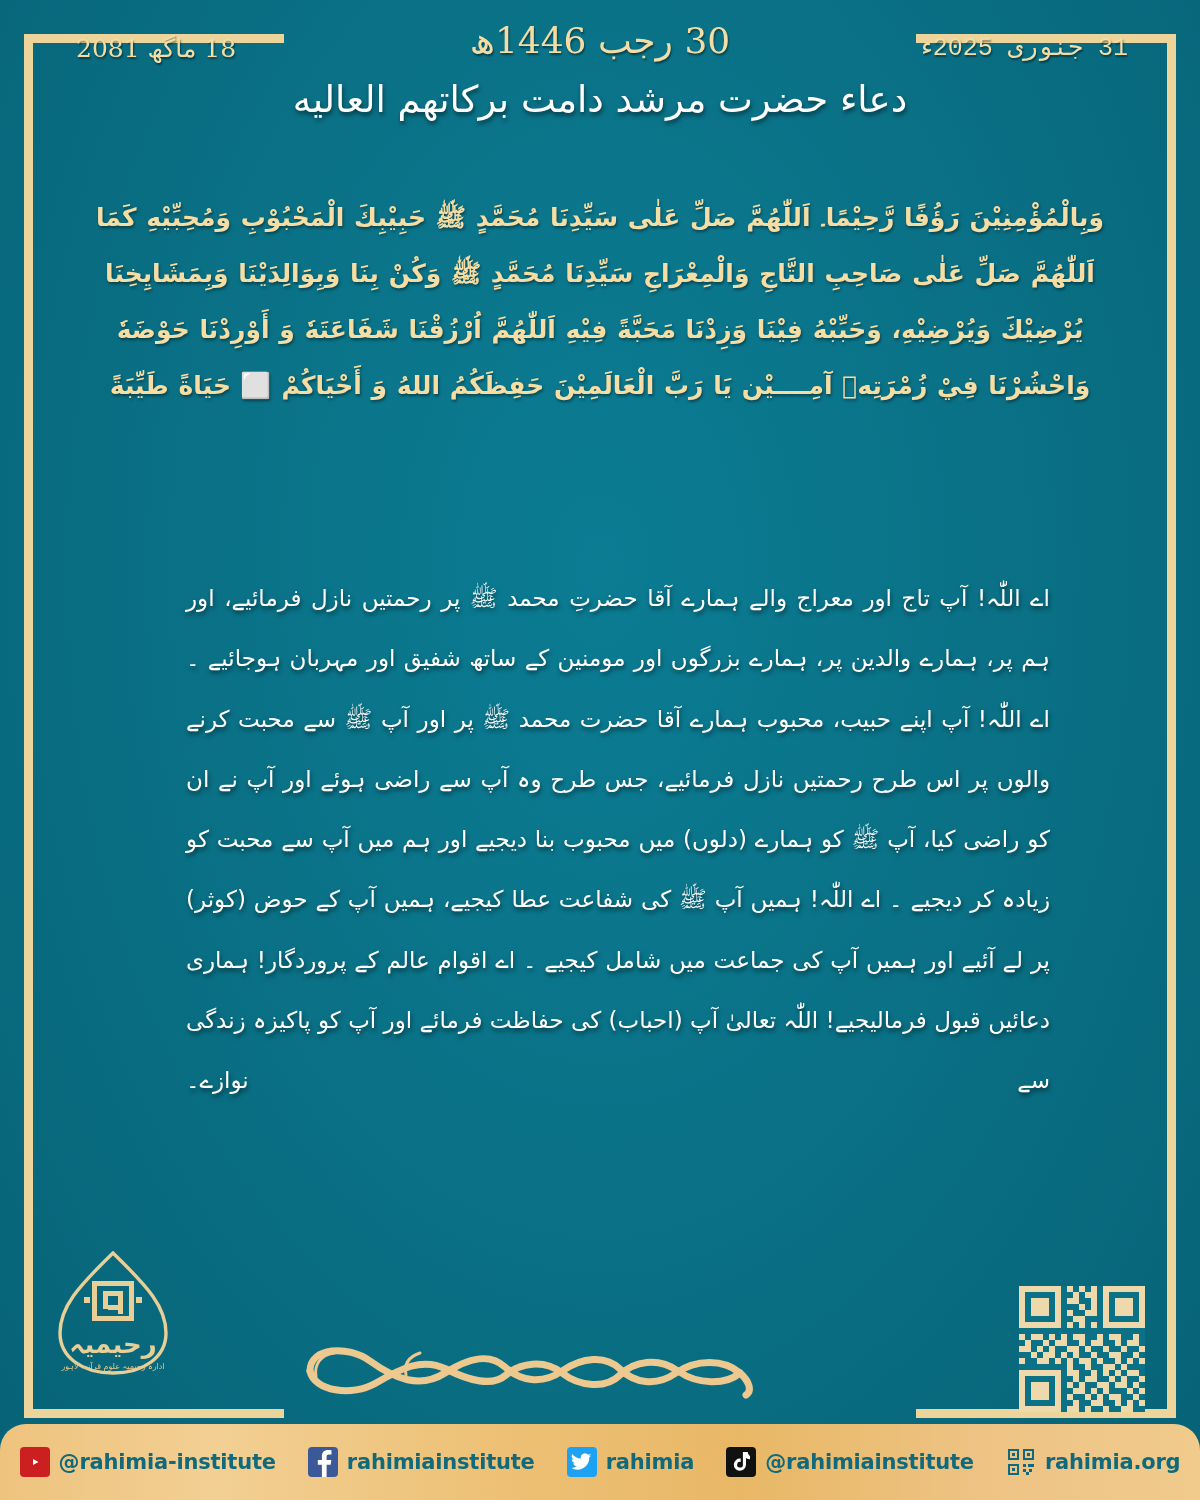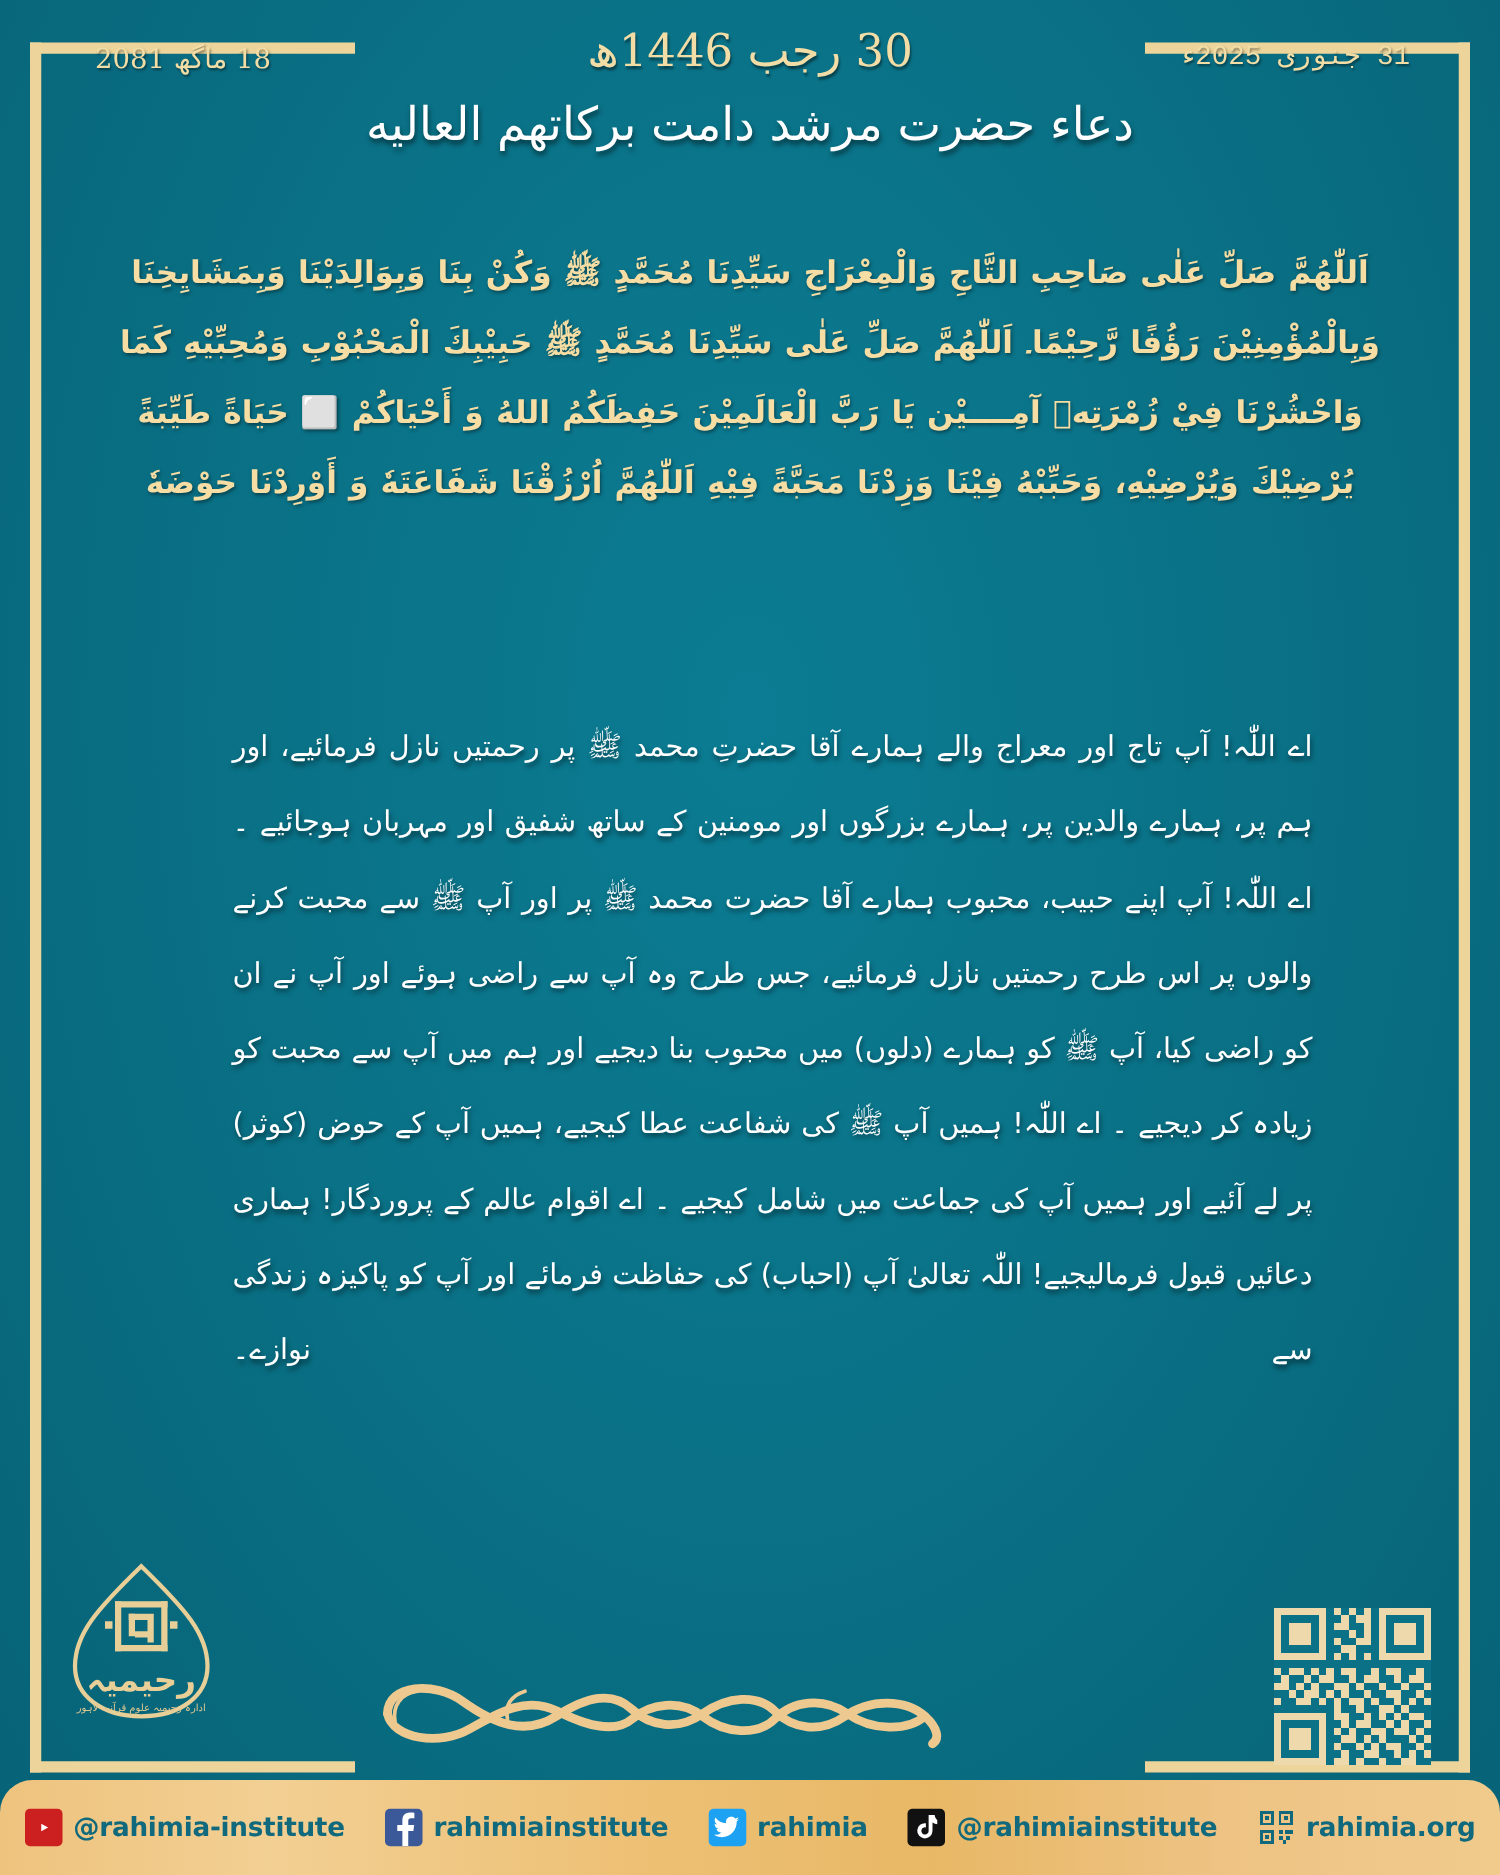--- a/index.html
+++ b/index.html
@@ -25,21 +25,21 @@
   .fl-right      {right:24px;top:34px;  width:9px;   height:1384px;}
   .fl-bottom-left{left:24px; bottom:82px;width:260px;height:9px;}
   .fl-bottom-right{right:24px;bottom:82px;width:260px;height:9px;}
 
   
   .header{position:absolute;left:0;right:0;top:0;height:150px;}
   .date{
     position:absolute;
     color:#f3dda6;
     font-family:"DejaVu Serif","Liberation Serif",serif;
-    font-size:22px;
+    font-size:25px;
     direction:rtl;
     text-shadow:1px 2px 2px rgba(0,0,0,.45);
     white-space:nowrap;
   }
   .date-left{left:76px;top:34px;}
   .date-center{left:0;right:0;top:20px;text-align:center;font-size:36px;}
   .date-right{right:72px;top:32px;font-family:Liberation Mono, monospace;}
   .poster-title{
     position:absolute;left:0;right:0;top:78px;
     text-align:center;
@@ -129,24 +129,24 @@
   <div class="frame-line fl-bottom-right"></div>
 
   <div class="header">
     <div class="date date-left">18 ماگھ 2081</div>
     <div class="date date-center">30 رجب 1446ھ</div>
     <div class="date date-right">31 جنوری 2025ء</div>
     <div class="poster-title">دعاء حضرت مرشد دامت بركاتهم العالیه</div>
   </div>
 
   <div class="arabic-block">
+    <div>وَبِالْمُؤْمِنِيْنَ رَؤُفًا رَّحِيْمًا۔ اَللّٰهُمَّ صَلِّ عَلٰى سَیِّدِنَا مُحَمَّدٍ ﷺ حَبِيْبِكَ الْمَحْبُوْبِ وَمُحِبِّيْهِ كَمَا</div>
     <div>اَللّٰهُمَّ صَلِّ عَلٰى صَاحِبِ التَّاجِ وَالْمِعْرَاجِ سَیِّدِنَا مُحَمَّدٍ ﷺ وَكُنْ بِنَا وَبِوَالِدَيْنَا وَبِمَشَايِخِنَا</div>
-    <div>وَبِالْمُؤْمِنِيْنَ رَؤُفًا رَّحِيْمًا۔ اَللّٰهُمَّ صَلِّ عَلٰى سَیِّدِنَا مُحَمَّدٍ ﷺ حَبِيْبِكَ الْمَحْبُوْبِ وَمُحِبِّيْهِ كَمَا</div>
+    <div>يُرْضِيْكَ وَيُرْضِيْهِ، وَحَبِّبْهُ فِيْنَا وَزِدْنَا مَحَبَّةً فِيْهِ اَللّٰهُمَّ اُرْزُقْنَا شَفَاعَتَهٗ وَ أَوْرِدْنَا حَوْضَهٗ</div>
     <div>وَاحْشُرْنَا فِيْ زُمْرَتِهٖ آمِــــيْن يَا رَبَّ الْعَالَمِيْنَ حَفِظَكُمُ اللهُ وَ أَحْيَاكُمْ ⬜ حَيَاةً طَيِّبَةً</div>
-    <div>يُرْضِيْكَ وَيُرْضِيْهِ، وَحَبِّبْهُ فِيْنَا وَزِدْنَا مَحَبَّةً فِيْهِ اَللّٰهُمَّ اُرْزُقْنَا شَفَاعَتَهٗ وَ أَوْرِدْنَا حَوْضَهٗ</div>
   </div>
 
   <div class="urdu-block">اے اللّٰہ! آپ تاج اور معراج والے ہمارے آقا حضرتِ محمد ﷺ پر رحمتیں نازل فرمائیے، اور ہم پر، ہمارے والدین پر، ہمارے بزرگوں اور مومنین کے ساتھ شفیق اور مہربان ہوجائیے ۔ اے اللّٰہ! آپ اپنے حبیب، محبوب ہمارے آقا حضرت محمد ﷺ پر اور آپ ﷺ سے محبت کرنے والوں پر اس طرح رحمتیں نازل فرمائیے، جس طرح وہ آپ سے راضی ہوئے اور آپ نے ان کو راضی کیا، آپ ﷺ کو ہمارے (دلوں) میں محبوب بنا دیجیے اور ہم میں آپ سے محبت کو زیادہ کر دیجیے ۔ اے اللّٰہ! ہمیں آپ ﷺ کی شفاعت عطا کیجیے، ہمیں آپ کے حوض (کوثر) پر لے آئیے اور ہمیں آپ کی جماعت میں شامل کیجیے ۔ اے اقوام عالم کے پروردگار! ہماری دعائیں قبول فرمالیجیے! اللّٰہ تعالیٰ آپ (احباب) کی حفاظت فرمائے اور آپ کو پاکیزہ زندگی سے نوازے۔</div>
 
   <div class="logo">
     <svg viewBox="0 0 130 150" xmlns="http://www.w3.org/2000/svg" aria-hidden="true">
       <g fill="none" stroke="#e7cf97" stroke-width="3.4">
         <path d="M65 8 C 100 42, 118 62, 118 88 C 118 112, 96 128, 65 128 C 34 128, 12 112, 12 88 C 12 62, 30 42, 65 8 Z"></path>
       </g>
       <g fill="#e7cf97">

